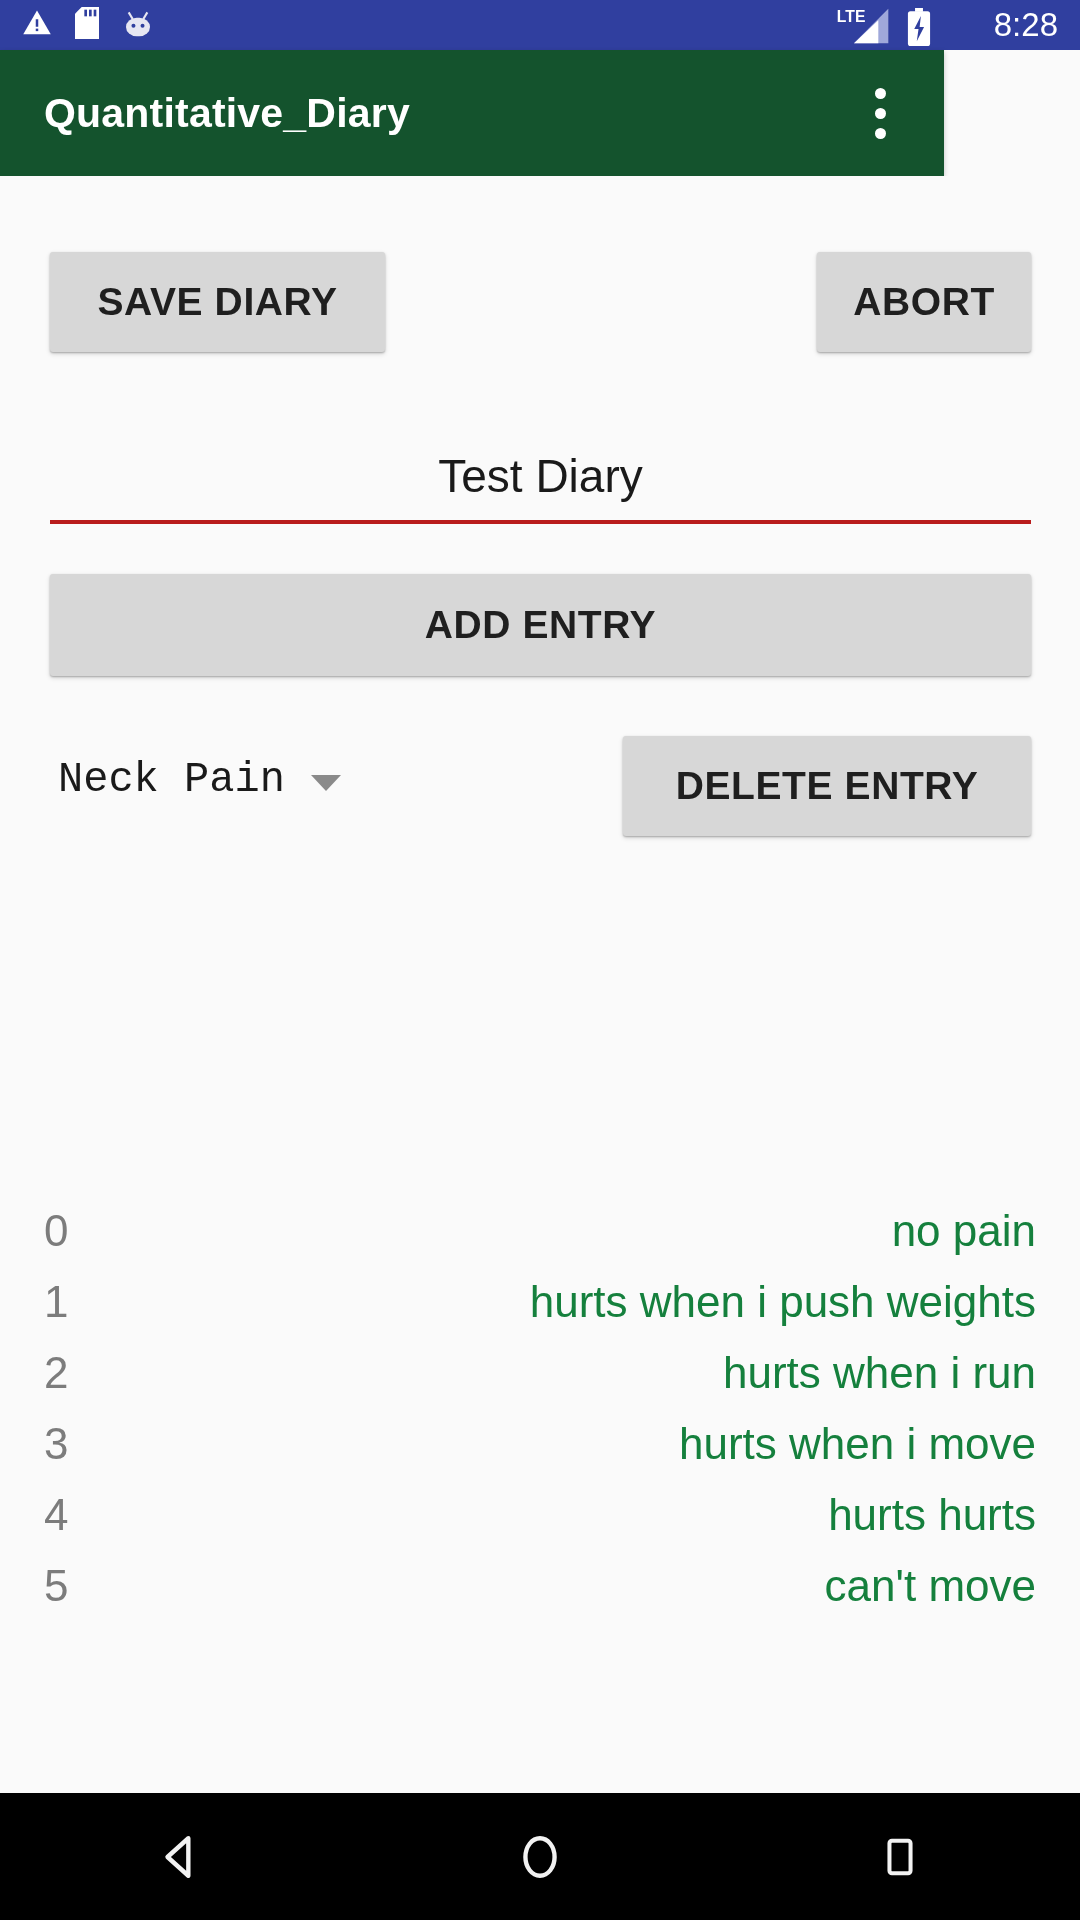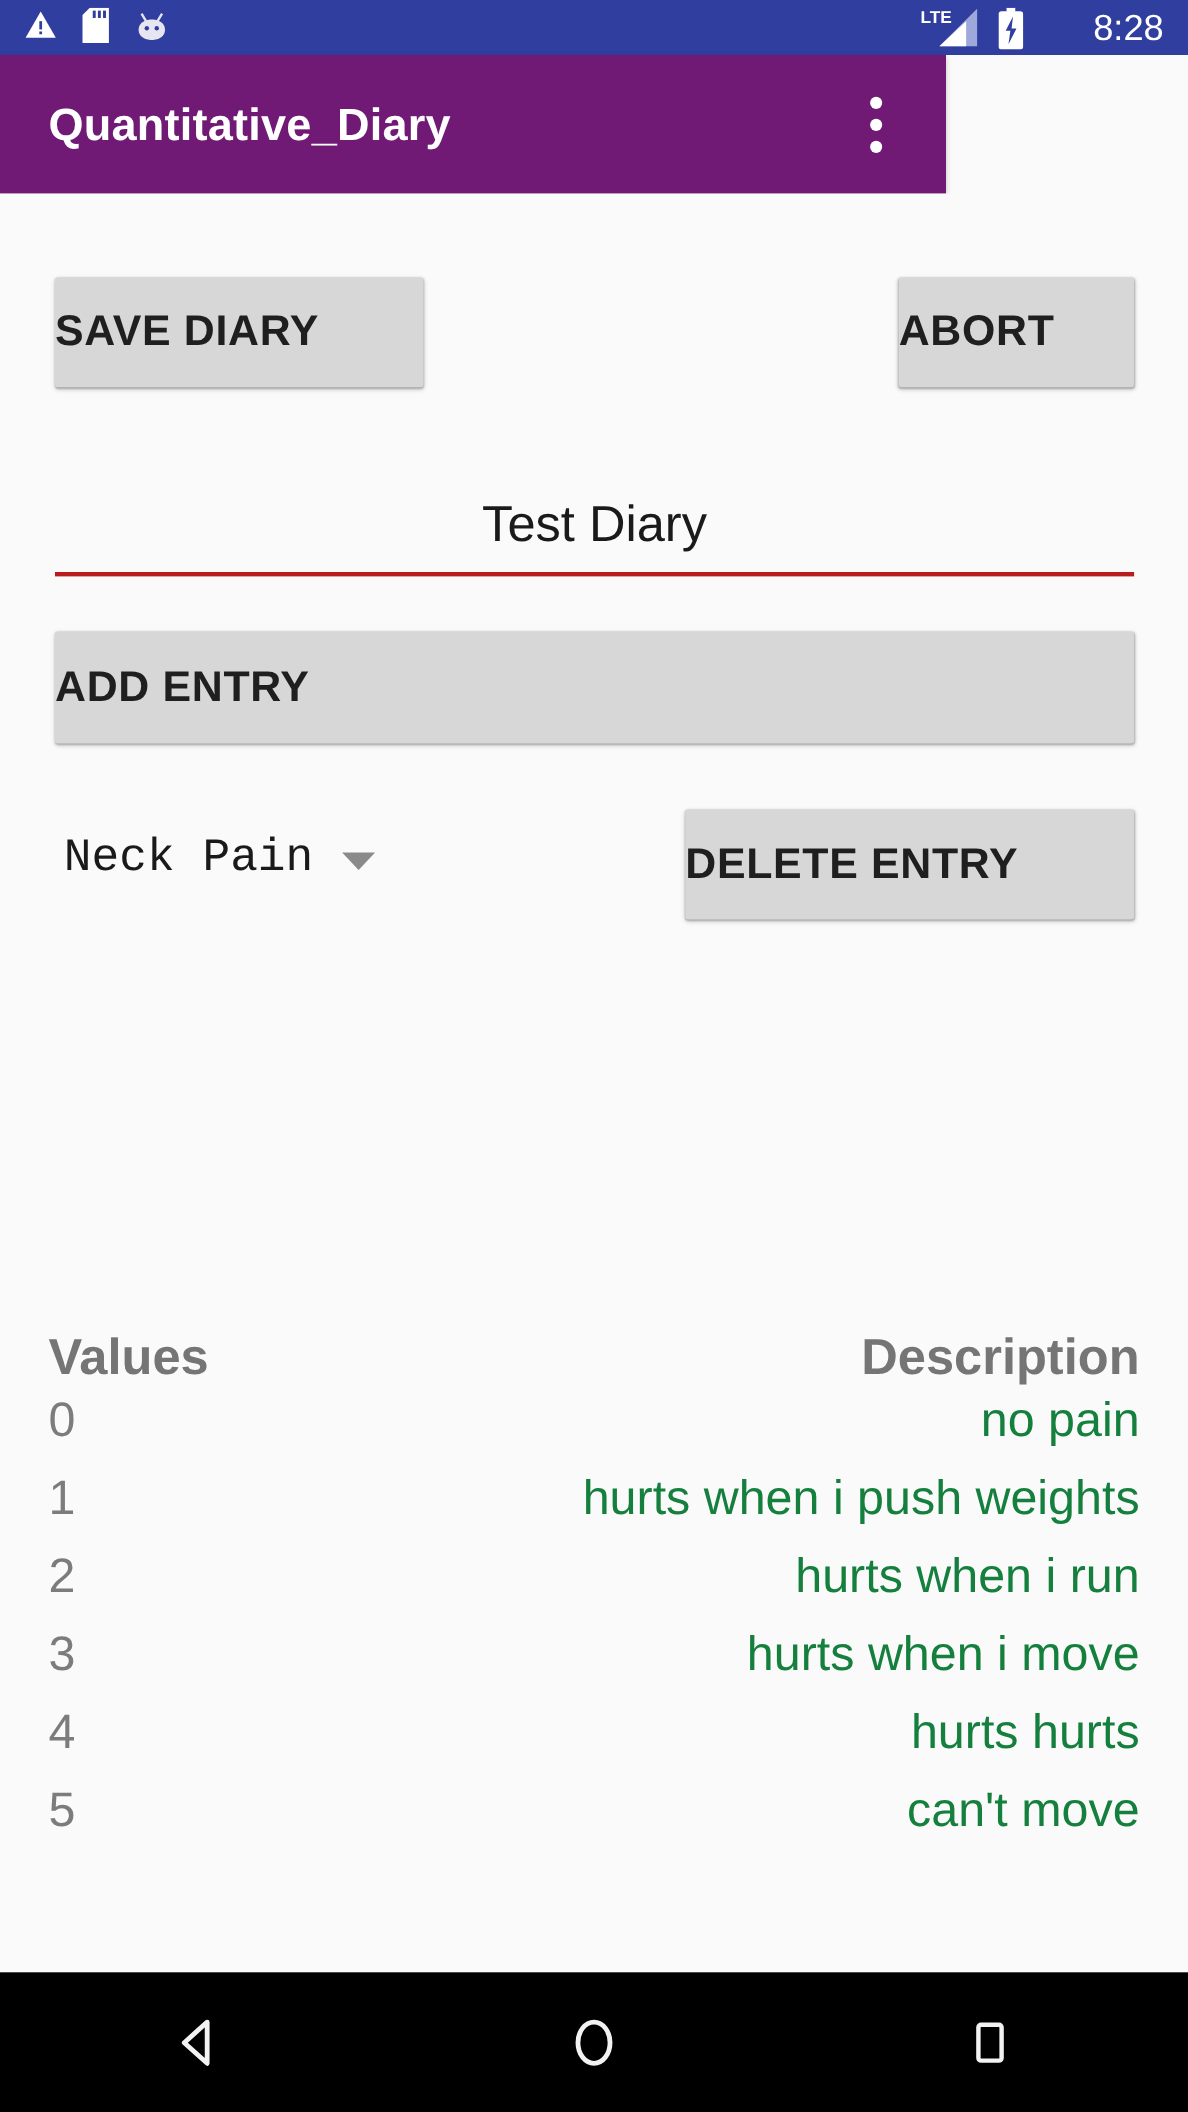--- a/index.html
+++ b/index.html
@@ -19,22 +19,22 @@
   }
   .sb-left { display:flex; align-items:center; gap:22px; }
   .sb-right { margin-left:auto; display:flex; align-items:flex-end; gap:14px; }
   .sb-clock {
     color:#fff; font-size:33px; font-weight:400; letter-spacing:0px;
     font-family:"Liberation Sans", sans-serif; line-height:50px;margin-left:48px;
   }
 
   
   .appbar {
-    position:absolute; top:50px; left:0; width:860px; height:126px;
-    background:#701a75; display:flex; align-items:center;
+    position:absolute; top:50px; left:0; width:944px; height:126px;
+    background:#14532d; display:flex; align-items:center;
     box-shadow:0 2px 5px rgba(0,0,0,0.22);
   }
   .appbar-title {
     color:#ffffff; font-size:41px; font-weight:700;
     margin-left:44px; letter-spacing:0.2px;
   }
   .overflow-btn {
     margin-left:auto; margin-right:34px;
     width:60px; height:90px;
     display:flex; flex-direction:column; align-items:center; justify-content:center;
@@ -44,21 +44,21 @@
 
   
   .content { position:absolute; top:176px; left:0; width:1080px; height:1617px; background:#fafafa; }
 
   .btn {
     background:#d7d7d7; color:#1f1f1f;
     border:none; border-radius:3px;
     font-family:"Liberation Sans", sans-serif;
     font-size:39px; font-weight:700; letter-spacing:0.6px;
     box-shadow:0 1px 2px rgba(0,0,0,0.26), 0 2px 5px rgba(0,0,0,0.14);
-    cursor:pointer; text-align:left;
+    cursor:pointer; text-align:center;
   }
 
   .row-top { position:absolute; top:76px; left:0; width:1080px; height:100px; }
   #save-diary-button { position:absolute; left:50px; top:0; width:335px; height:100px; }
   #abort-button { position:absolute; left:817px; top:0; width:214px; height:100px; }
 
   .title-field {
     position:absolute; top:256px; left:50px; width:981px; height:92px;
     border-bottom:4px solid #b91c1c;
     display:flex; align-items:center; justify-content:center;
@@ -184,24 +184,20 @@
 
     <div class="row-entry">
       <div class="spinner">
         <span class="spinner-label">Neck Pain</span>
         <span class="caret"></span>
       </div>
       <button class="btn" id="delete-entry-button">DELETE ENTRY</button>
     </div>
 
     <div class="table">
-      <div class="table-head">
-        <span class="th values">Values</span>
-        <span class="th desc">Description</span>
-      </div>
       <div id="table-body">
           <div class="trow">
             <span class="td-val">0</span>
             <span class="td-desc">no pain</span>
           </div>
           <div class="trow">
             <span class="td-val">1</span>
             <span class="td-desc">hurts when i push weights</span>
           </div>
           <div class="trow">

